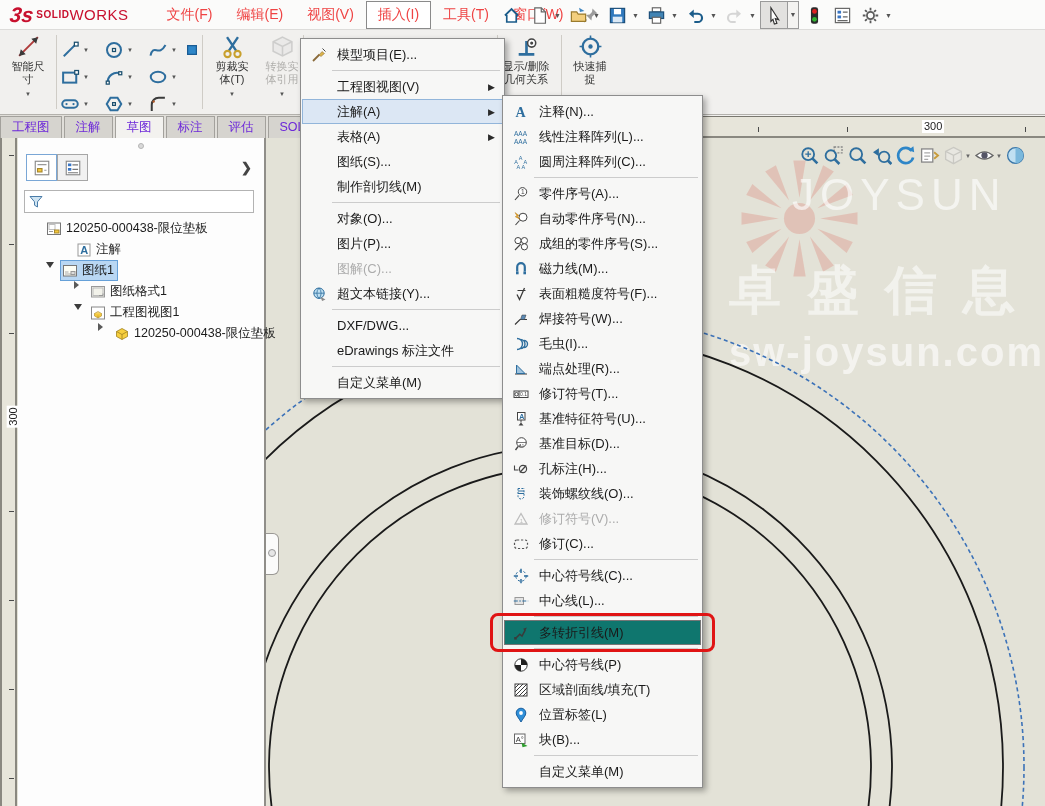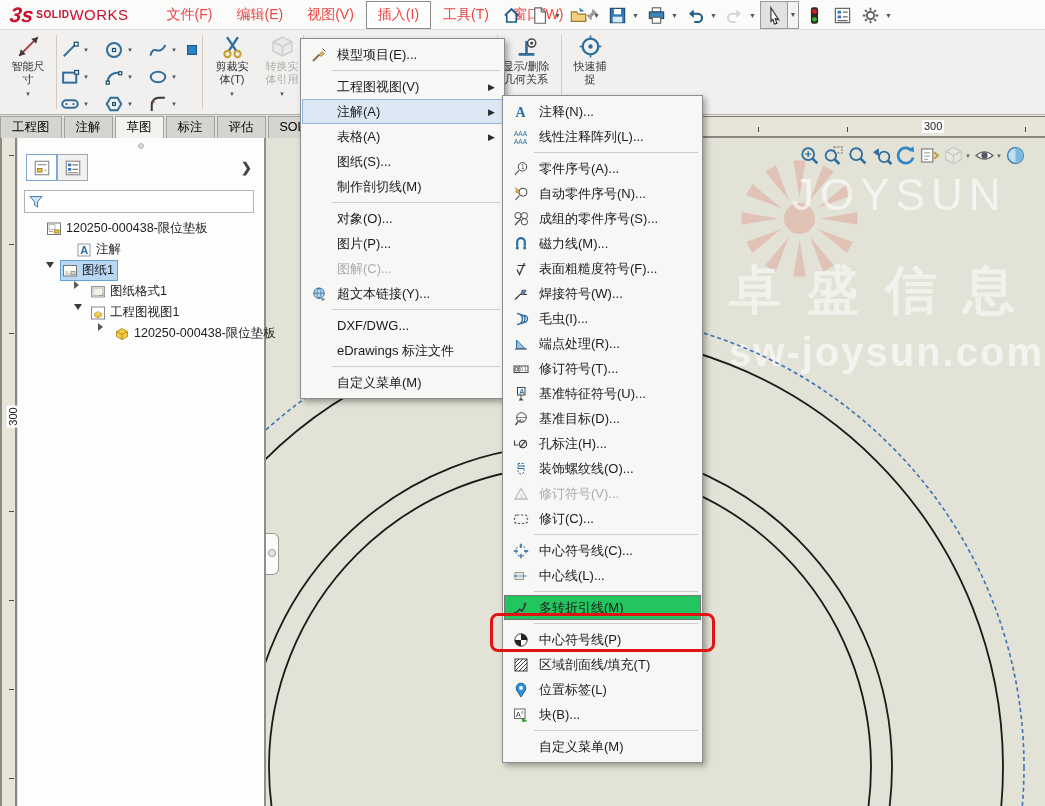--- a/index.html
+++ b/index.html
@@ -35,21 +35,21 @@
   .bigbtn svg{width:25px;height:25px;margin:1px 0 1px}
   .bigbtn .dd{font-size:6px;color:#555;margin-top:2px}
   .bigbtn.disabled{color:#b0afac}
   .bigbtn.disabled svg{opacity:.4}
   .sgcell{position:absolute;display:flex;align-items:center;height:24px}
   .sgcell svg{width:20px;height:20px}
   .sgcell .dd{font-size:6px;color:#555;margin-left:3px}
 
   
   #tabstrip{position:absolute;left:0;top:115px;width:312px;height:23px;background:#e0ded9;display:flex;align-items:flex-end;overflow:hidden}
-  .tab{height:22px;line-height:20px;padding:0 11px;font-size:12.5px;background:#d6d4cf;border:1px solid #a3a19c;border-bottom:none;margin-right:2px;color:#000000;white-space:nowrap}
+  .tab{height:22px;line-height:20px;padding:0 11px;font-size:12.5px;background:#d6d4cf;border:1px solid #a3a19c;border-bottom:none;margin-right:2px;color:#6d28d9;white-space:nowrap}
   .tab.active{background:#f3f2ef}
 
   
   #hruler{position:absolute;left:300px;top:116px;width:745px;height:22px;background:#e7e5da;border-top:1px solid #79776f;border-bottom:2px solid #8a8880}
   .htick{position:absolute;top:10px;width:1px;height:5px;background:#4a4a4a}
   .rlabel{position:absolute;background:#ffffff;font-size:11px;color:#222;padding:0 2px;line-height:13px}
   #vruler{position:absolute;left:0;top:138px;width:17px;height:668px;background:#e7e5da;border-left:2px solid #8a8880;border-right:2px solid #8a8880}
   .vtick{position:absolute;left:7px;width:5px;height:1px;background:#4a4a4a}
   #vruler .rlabel{left:0px;transform:rotate(-90deg);transform-origin:center}
 
@@ -96,21 +96,21 @@
   .menu{position:absolute;background:#f7f7f6;border:1px solid #8d8d8d;box-shadow:3px 3px 6px rgba(0,0,0,.32);padding:3px 1px;font-size:13px}
   #insert-menu{left:300px;top:38px;width:205px;z-index:50}
   #annot-menu{left:502px;top:95px;width:201px;z-index:51}
   .mrow{height:25px;display:flex;align-items:center;padding:0 2px;position:relative;color:#1a1a1a;border:1px solid transparent}
   .mrow .mi{width:27px;height:20px;display:flex;align-items:center;justify-content:center;flex:none}
   .mi svg{width:16px;height:16px}
   .mlabel{margin-left:5px;white-space:nowrap}
   .marrow{position:absolute;right:7px;font-size:9px;color:#2a2a2a}
   .mrow.hl{background:#dce7f4;border:1px solid #92b5da}
   .mrow.dis{color:#acacac}
-  .mrow.focus{background:#22c55e;border:1px solid #767676}
+  .mrow.focus{background:#0f766e;border:1px solid #767676}
   .msep{height:1px;background:#cccccc;margin:3px 3px 3px 30px}
 
   
   #red-box{position:absolute;border:3px solid #e01414;border-radius:8px;z-index:60;pointer-events:none}
 </style>
 </head>
 <body>
 
 <div id="app">
 
@@ -669,20 +669,32 @@
       </div>
       <div class="mrow">
         <span class="mi">
           <svg viewBox="0 0 16 16">
             <text x="1" y="6.5" font-size="6.5" fill="#2e6e9e">AAA</text>
             <text x="1" y="14.5" font-size="6.5" fill="#2e6e9e">AAA</text>
           </svg>
         </span>
         <span class="mlabel">线性注释阵列(L)...</span>
       </div>
+      <div class="mrow">
+        <span class="mi">
+          <svg viewBox="0 0 16 16">
+            <text x="5.8" y="5.5" font-size="5.5" fill="#2e6e9e">A</text>
+            <text x="1.2" y="9.8" font-size="5.5" fill="#2e6e9e">A</text>
+            <text x="10.4" y="9.8" font-size="5.5" fill="#2e6e9e">A</text>
+            <text x="3.4" y="14.8" font-size="5.5" fill="#2e6e9e">A</text>
+            <text x="8.6" y="14.8" font-size="5.5" fill="#2e6e9e">A</text>
+          </svg>
+        </span>
+        <span class="mlabel">圆周注释阵列(C)...</span>
+      </div>
       <div class="msep"></div>
       <div class="mrow">
         <span class="mi">
           <svg viewBox="0 0 16 16">
             <line x1="2" y1="14" x2="6" y2="9.3" stroke="#444" stroke-width="1.1"></line>
             <circle cx="9.5" cy="5.8" r="4.2" fill="#fff" stroke="#444"></circle>
             <text x="8.1" y="8.2" font-size="6.5" fill="#444">1</text>
           </svg>
         </span>
         <span class="mlabel">零件序号(A)...</span>

